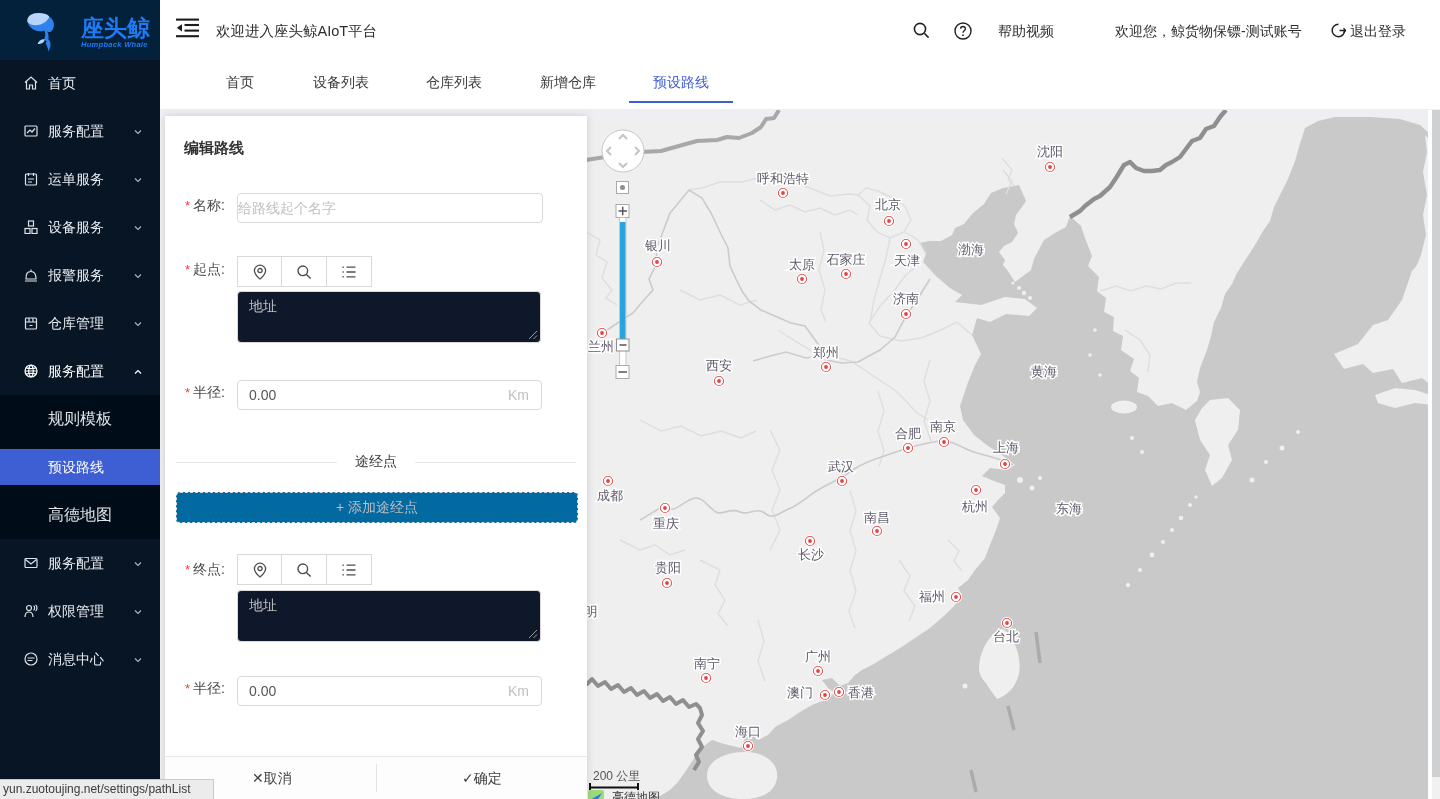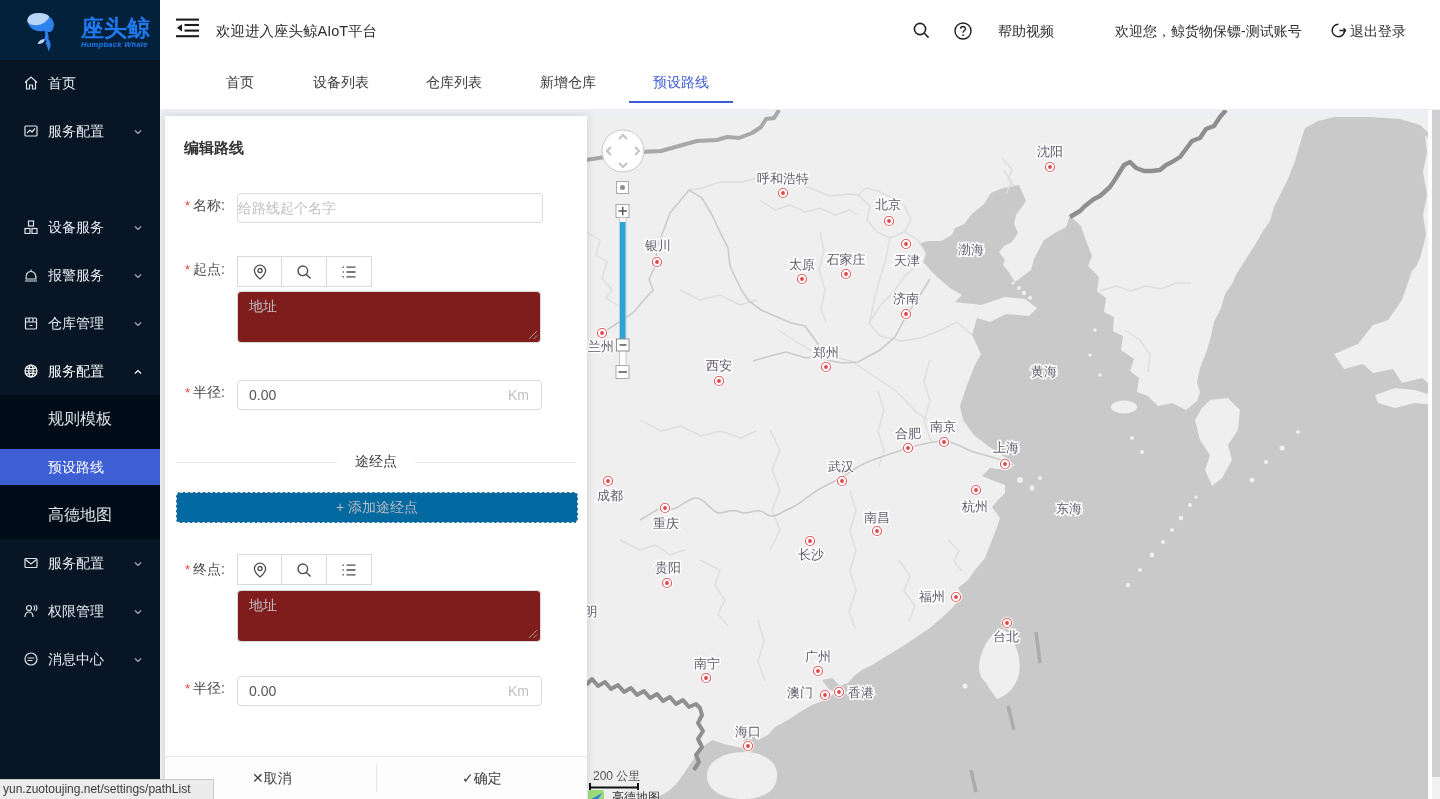--- a/index.html
+++ b/index.html
@@ -36,21 +36,21 @@
 #scrollbar { left:1432px; top:110px; width:8px; height:689px; background:#f1f1f1; z-index:2; }
 #sthumb { left:1432px; top:110px; width:8px; height:667px; background:#cfd0d2; z-index:3; }
 
 
 #panel { left:165px; top:116px; width:422px; height:683px; background:#fff; z-index:10; box-shadow:0 0 8px rgba(0,0,0,0.15); }
 #panel h3 { position:absolute; left:19px; top:23px; font-size:15px; color:#333; font-weight:bold; }
 .flabel { position:absolute; font-size:14px; color:#4a4a4a; }
 .flabel .req { color:#e43; margin-right:3px; font-size:13px; }
 .inp { position:absolute; border:1px solid #d9d9d9; border-radius:4px; background:#fff; font-size:14px; color:#555; }
 .inp .ph { color:#c0c0c4; }
-.ta { background:#7f1d1d; }
+.ta { background:#0f172a; }
 .btngrp { position:absolute; display:flex; }
 .bg-btn { width:45px; height:31px; border:1px solid #d9d9d9; background:#fff; display:flex; align-items:center; justify-content:center; }
 .bg-btn + .bg-btn { border-left:none; }
 .divider { position:absolute; left:11px; right:11px; display:flex; align-items:center; color:#3a3a3a; font-size:14px; }
 .divider:before,.divider:after { content:""; flex:1; height:1px; background:#e8e8e8; }
 .divider span { padding:0 18px; }
 #dashed { position:absolute; left:11px; right:9px; height:31px; border:1px dashed #d9d9d9; border-radius:4px; background:#0369a1; color:#bdbdc2; font-size:14px; text-align:center; line-height:29px; }
 #pfooter { position:absolute; left:0; right:0; bottom:0; height:43px; border-top:1px solid #e8e8e8; background:#fdfdfd; }
 #pfooter .fbtn { position:absolute; top:0; height:43px; line-height:43px; font-size:14px; color:#3c3c3c; }
 #pfooter .vline { position:absolute; left:50%; top:7px; bottom:7px; width:1px; background:#e4e4e4; }
@@ -446,20 +446,30 @@
   <div class="mitem" style="top:107px;">
     <svg class="ic" viewBox="0 0 14 14" fill="none" stroke="#dfe3e8" stroke-width="1.2">
         <rect x="1" y="2" width="12" height="10" rx="1"></rect>
         <path d="M3 9 L6 6 L8 8 L11 4.5"></path>
       </svg>
     <span class="tx">服务配置</span>
     <svg class="ar" viewBox="0 0 8 8" fill="none" stroke="#aab4bf" stroke-width="1.2">
         <path d="M1 2.5 L4 5.5 L7 2.5"></path>
       </svg>
   </div>
+  <div class="mitem" style="top:155px;">
+    <svg class="ic" viewBox="0 0 14 14" fill="none" stroke="#dfe3e8" stroke-width="1.2">
+        <rect x="1.5" y="2" width="11" height="11" rx="1"></rect>
+        <path d="M4.5 1 V4 M9.5 1 V4 M4 7 H10 M4 10 H8"></path>
+      </svg>
+    <span class="tx">运单服务</span>
+    <svg class="ar" viewBox="0 0 8 8" fill="none" stroke="#aab4bf" stroke-width="1.2">
+        <path d="M1 2.5 L4 5.5 L7 2.5"></path>
+      </svg>
+  </div>
   <div class="mitem" style="top:203px;">
     <svg class="ic" viewBox="0 0 14 14" fill="none" stroke="#dfe3e8" stroke-width="1.2">
         <rect x="4.5" y="1" width="5" height="5"></rect>
         <rect x="1" y="8.5" width="5" height="5"></rect>
         <rect x="8" y="8.5" width="5" height="5"></rect>
       </svg>
     <span class="tx">设备服务</span>
     <svg class="ar" viewBox="0 0 8 8" fill="none" stroke="#aab4bf" stroke-width="1.2">
         <path d="M1 2.5 L4 5.5 L7 2.5"></path>
       </svg>

